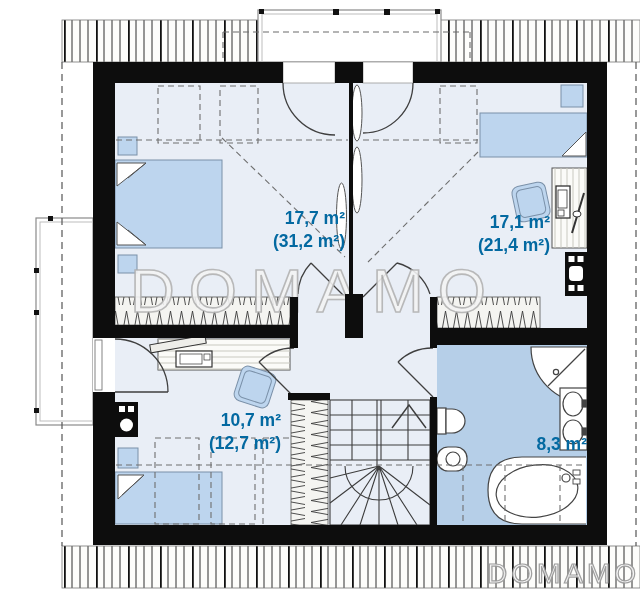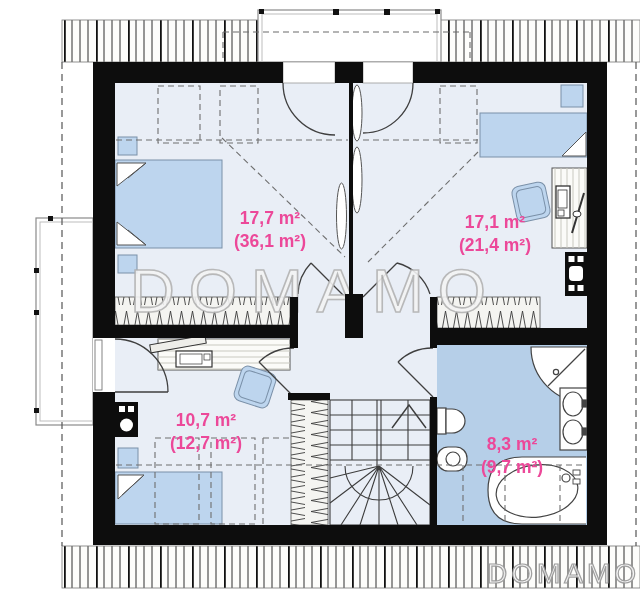--- a/index.html
+++ b/index.html
@@ -1,22 +1,22 @@
 <!DOCTYPE html>
 <html><head>
 <meta charset="utf-8">
 <style>
   html,body{margin:0;padding:0;background:#ffffff;}
   #plan{position:relative;width:640px;height:590px;background:#ffffff;overflow:hidden;
         font-family:"Liberation Sans",sans-serif;}
   #plan svg{position:absolute;left:0;top:0;}
   .layer1{z-index:1;}
   .layer3{z-index:3;}
-  .rlabel{position:absolute;z-index:4;width:150px;text-align:center;
-          font-weight:bold;font-size:17.5px;line-height:23px;color:#ec4899;
+  .rlabel{position:absolute;z-index:4;width:150px;text-align:right;
+          font-weight:bold;font-size:17.5px;line-height:23px;color:#0369a1;
           letter-spacing:0px;white-space:nowrap;}
   .wm{position:absolute;z-index:2;font-weight:normal;color:rgba(255,255,255,0.78);
       -webkit-text-stroke:1.6px rgba(175,175,175,0.85);
       text-shadow:0 0 1px rgba(160,160,160,0.5);}
   #wm-center{left:130px;top:263px;font-size:62px;letter-spacing:14px;line-height:56px;}
   #wm-bottom{left:487px;top:558px;font-size:28px;letter-spacing:4px;z-index:4;
       -webkit-text-stroke:1.2px rgba(150,150,150,0.9);}
 </style>
 </head>
 <body>
@@ -259,29 +259,28 @@
     <g>
       <rect x="115" y="402" width="23" height="35" fill="#0d0d0d"></rect>
       <rect x="119" y="406" width="6" height="6" fill="#fff"></rect>
       <rect x="128" y="406" width="6" height="6" fill="#fff"></rect>
       <circle cx="126.5" cy="425" r="6.5" fill="#fff"></circle>
     </g>
   </svg>
 
   <div class="rlabel" style="left:195px;top:207px;">
     <div>17,7 m²</div>
-    <div>(36,1 m²)</div>
-  </div>
-  <div class="rlabel" style="left:420px;top:211px;">
+    <div>(31,2 m²)</div>
+  </div>
+  <div class="rlabel" style="left:400px;top:211px;">
     <div>17,1 m²</div>
     <div>(21,4 m²)</div>
   </div>
   <div class="rlabel" style="left:131px;top:409px;">
     <div>10,7 m²</div>
     <div>(12,7 m²)</div>
   </div>
   <div class="rlabel" style="left:437px;top:408px;margin-top:25px;">
     <div>8,3 m²</div>
-    <div>(9,7 m²)</div>
   </div>
 
   <div id="wm-bottom" class="wm">DOMAMO</div>
 </div>
 
 </body></html>

